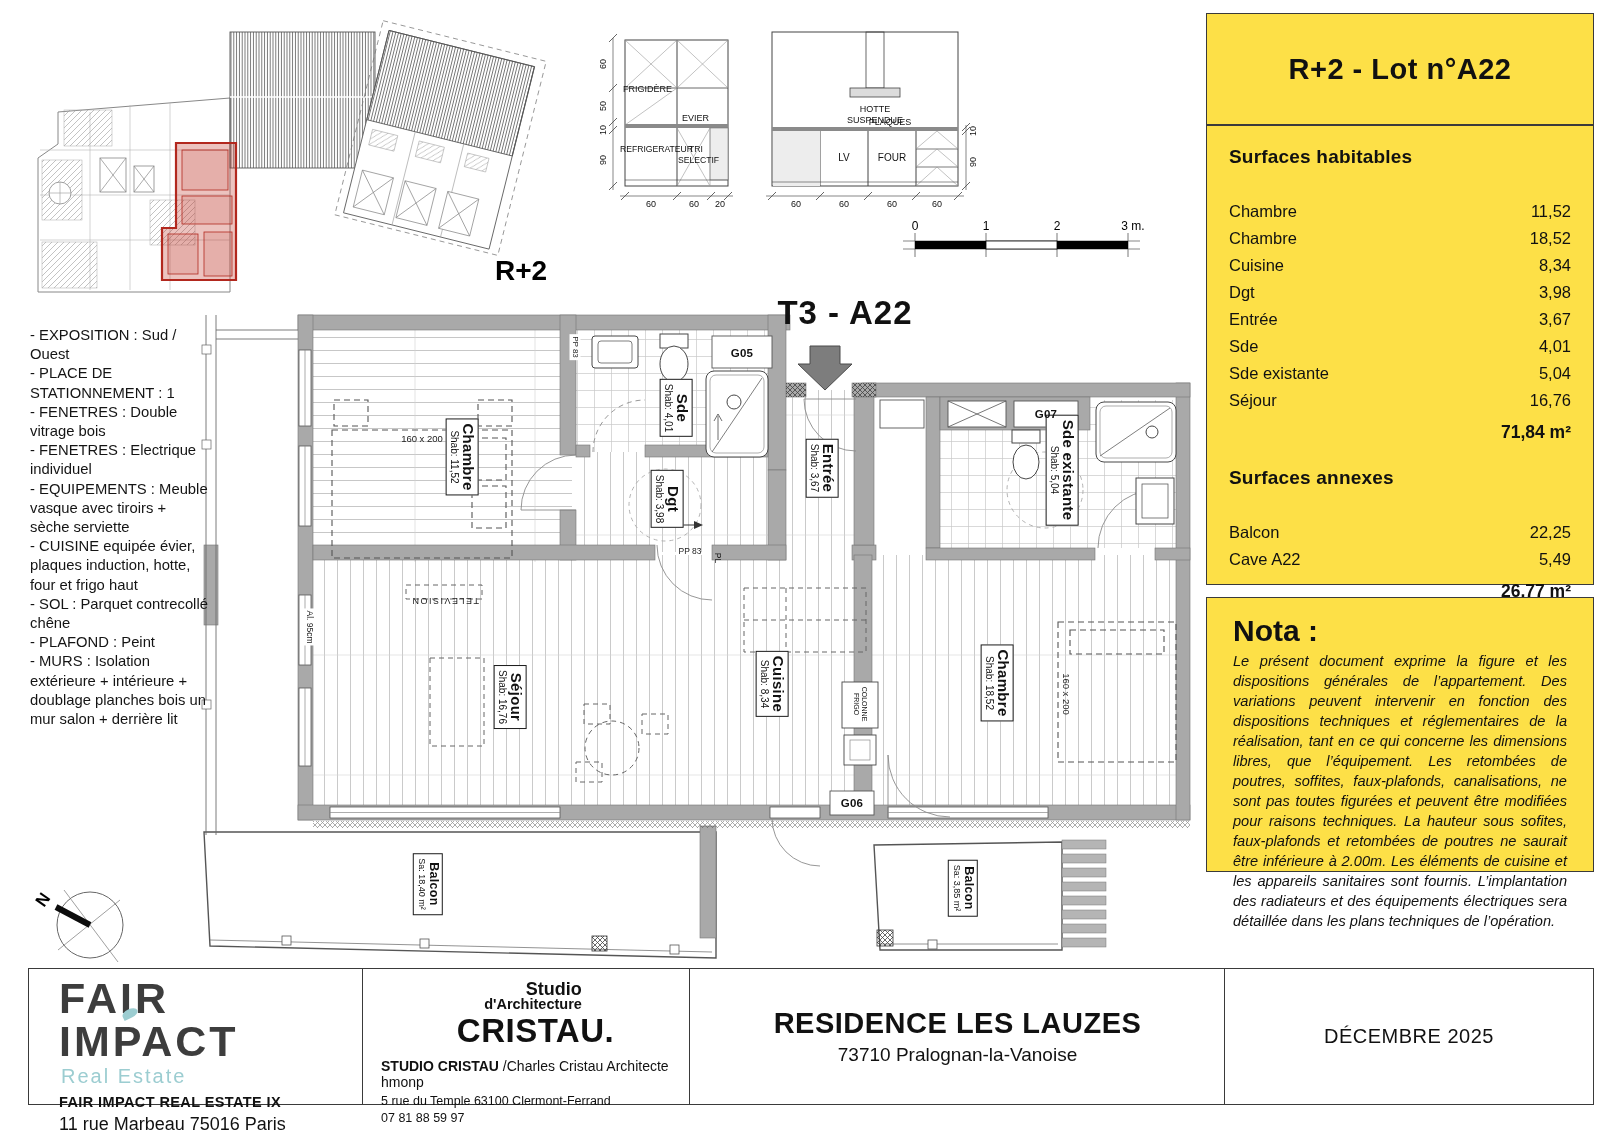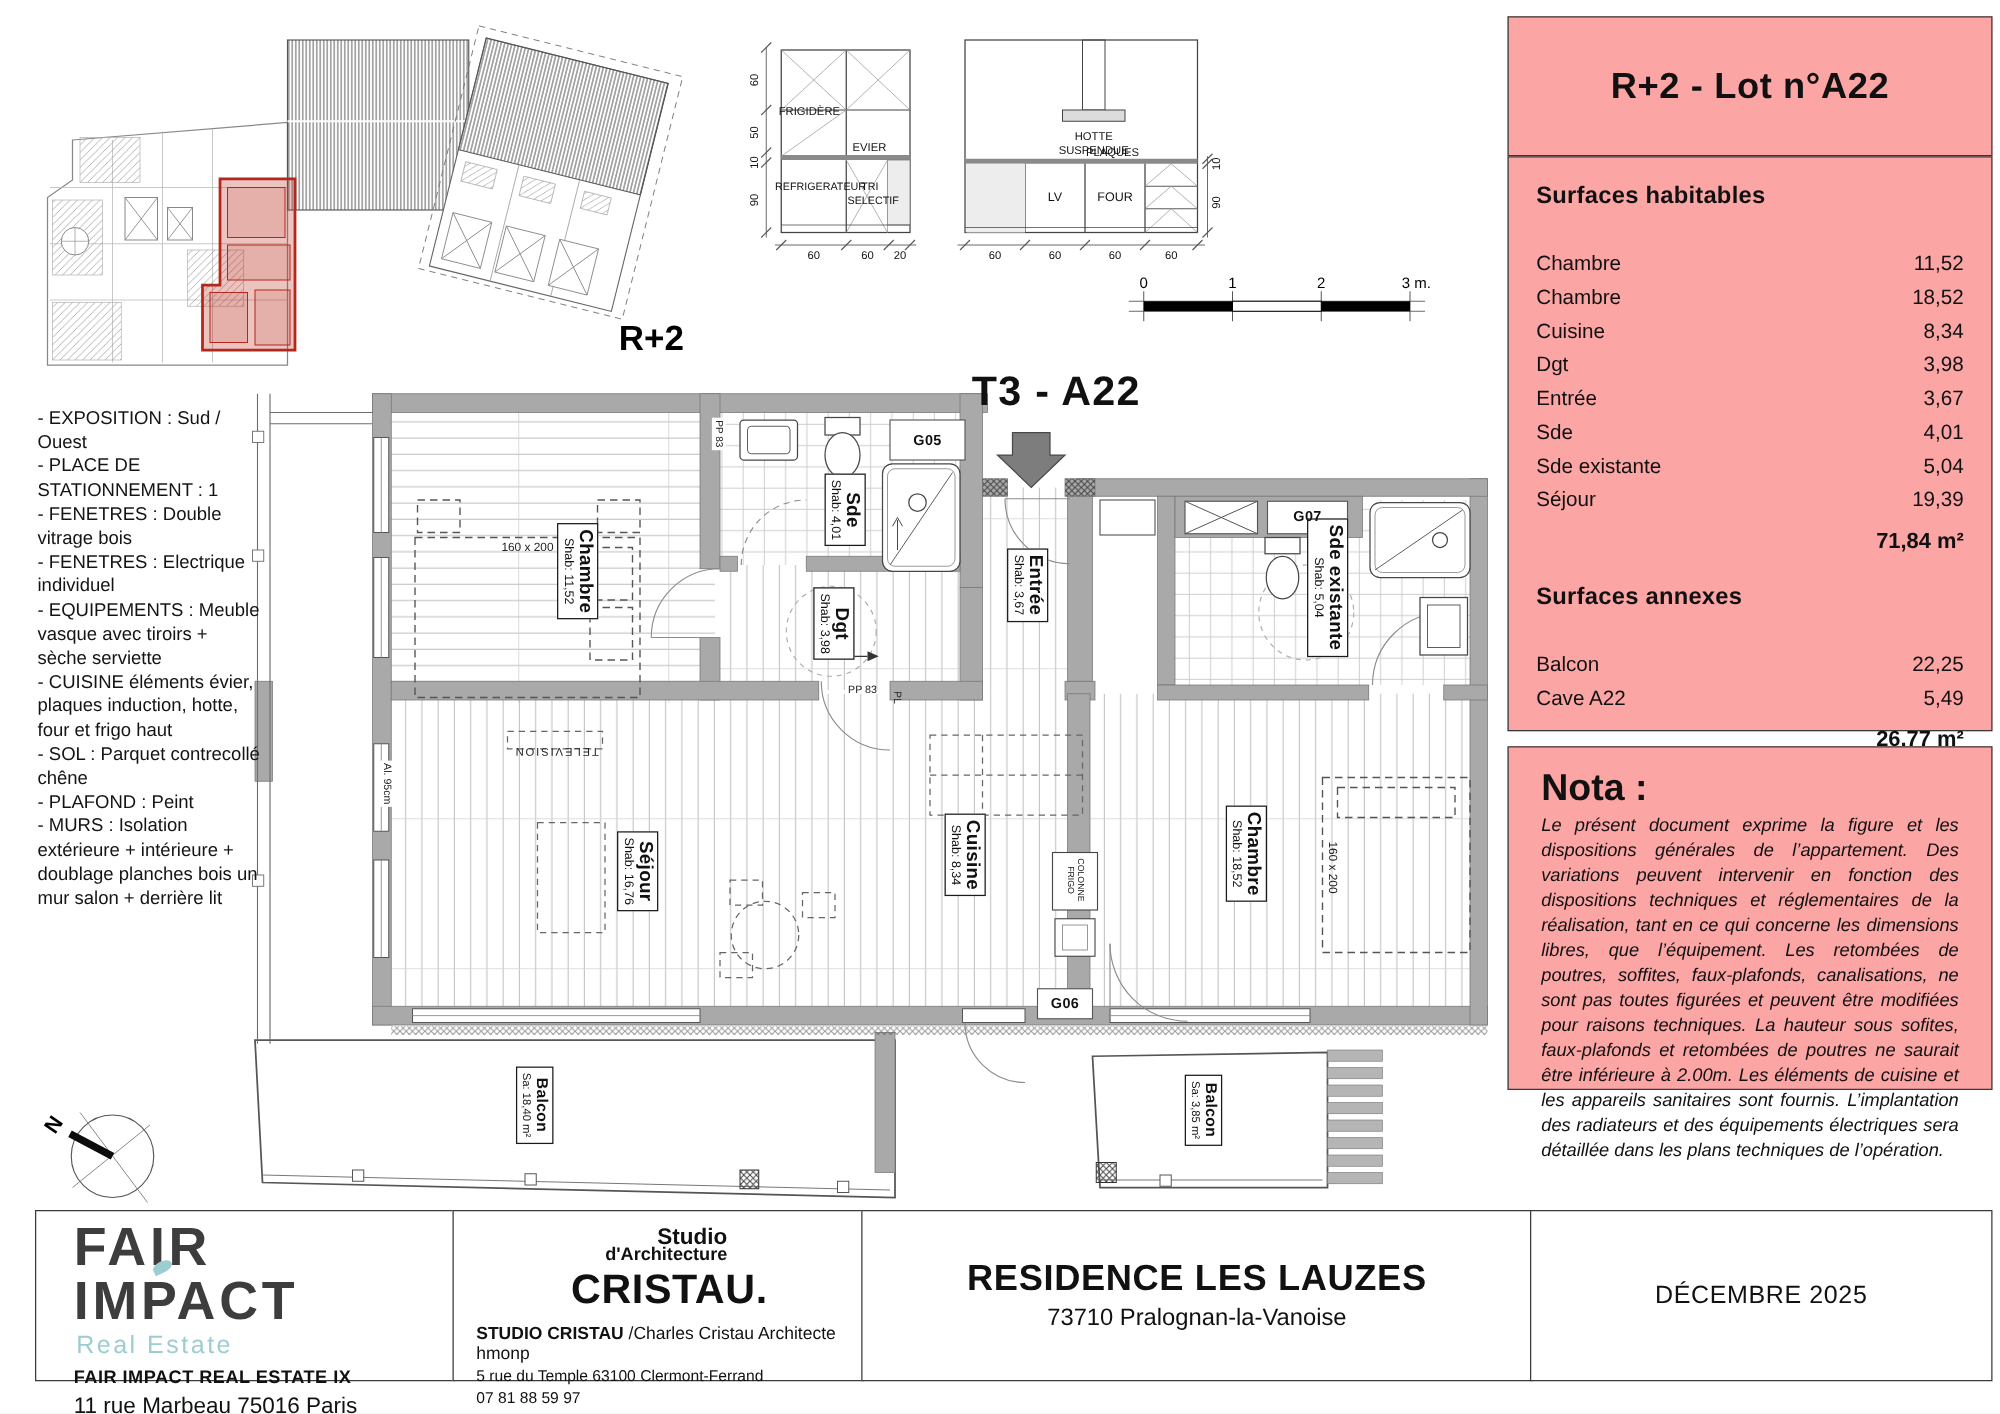--- a/index.html
+++ b/index.html
@@ -26,21 +26,21 @@
   .rot180{transform:translate(-50%,-50%) rotate(180deg);}
   .whitebg{background:#fff;padding:1px 2px;}
   .gbox{position:absolute;transform:translate(-50%,-50%);font-weight:700;font-size:11.5px;letter-spacing:.3px;}
   .t3{position:absolute;left:845px;top:313px;transform:translate(-50%,-50%);
       font-size:33px;font-weight:700;letter-spacing:1px;white-space:nowrap;}
   .colfrigo{font-size:7px;line-height:1.1;white-space:pre-line;background:#fff;text-align:center;}
   .tvlabel{font-size:9px;letter-spacing:1.5px;color:#222;}
   .tiny{font-size:8.5px;color:#222;}
 
   
-  .rbox{position:absolute;left:1206px;width:388px;border:1.6px solid #3a3a3a;background:#fca5a5;box-sizing:border-box;}
+  .rbox{position:absolute;left:1206px;width:388px;border:1.6px solid #3a3a3a;background:#fde047;box-sizing:border-box;}
   .rp-title{top:13px;height:112px;display:flex;align-items:center;justify-content:center;
       font-size:29px;font-weight:700;letter-spacing:.5px;}
   .rp-surf{top:125px;height:460px;padding:20px 22px 0 22px;}
   .rp-h{font-size:19px;font-weight:700;margin:0 0 30px 0;letter-spacing:.2px;}
   .srow{display:flex;justify-content:space-between;font-size:16.5px;line-height:27px;}
   .stot{font-size:17.5px;font-weight:700;text-align:right;margin-top:5px;line-height:26px;}
   .rp-nota{top:597px;height:275px;padding:16px 26px;}
   .nota-h{font-size:30px;font-weight:700;margin:0 0 4px 0;}
   .nota-b{font-size:14.6px;font-style:italic;text-align:justify;line-height:1.37;margin:0;}
 
@@ -451,21 +451,21 @@
   <div class="gbox" style="left:742px;top:353px">G05</div>
   <div class="gbox" style="left:852px;top:803px">G06</div>
   <div class="gbox" style="left:1046px;top:414px">G07</div>
 
   <div class="left-notes">
     <p>- EXPOSITION : Sud / Ouest</p>
     <p>- PLACE DE STATIONNEMENT : 1</p>
     <p>- FENETRES : Double vitrage bois</p>
     <p>- FENETRES : Electrique individuel</p>
     <p>- EQUIPEMENTS : Meuble vasque avec tiroirs + sèche serviette</p>
-    <p>- CUISINE éléments évier, plaques induction, hotte, four et frigo haut</p>
+    <p>- CUISINE equipée évier, plaques induction, hotte, four et frigo haut</p>
     <p>- SOL : Parquet contrecollé chêne</p>
     <p>- PLAFOND : Peint</p>
     <p>- MURS : Isolation extérieure + intérieure + doublage planches bois un mur salon + derrière lit</p>
   </div>
 
   <div class="rbox rp-title">
     <span>R+2 - Lot n°A22</span>
   </div>
 
   <div class="rbox rp-surf">
@@ -493,21 +493,21 @@
     <div class="srow">
         <span>Sde</span>
         <span>4,01</span>
       </div>
     <div class="srow">
         <span>Sde existante</span>
         <span>5,04</span>
       </div>
     <div class="srow">
         <span>Séjour</span>
-        <span>19,39</span>
+        <span>16,76</span>
       </div>
     <div class="stot">71,84 m²</div>
     <p class="rp-h" style="margin-top:22px">Surfaces annexes</p>
     <div class="srow">
         <span>Balcon</span>
         <span>22,25</span>
       </div>
     <div class="srow">
         <span>Cave A22</span>
         <span>5,49</span>

